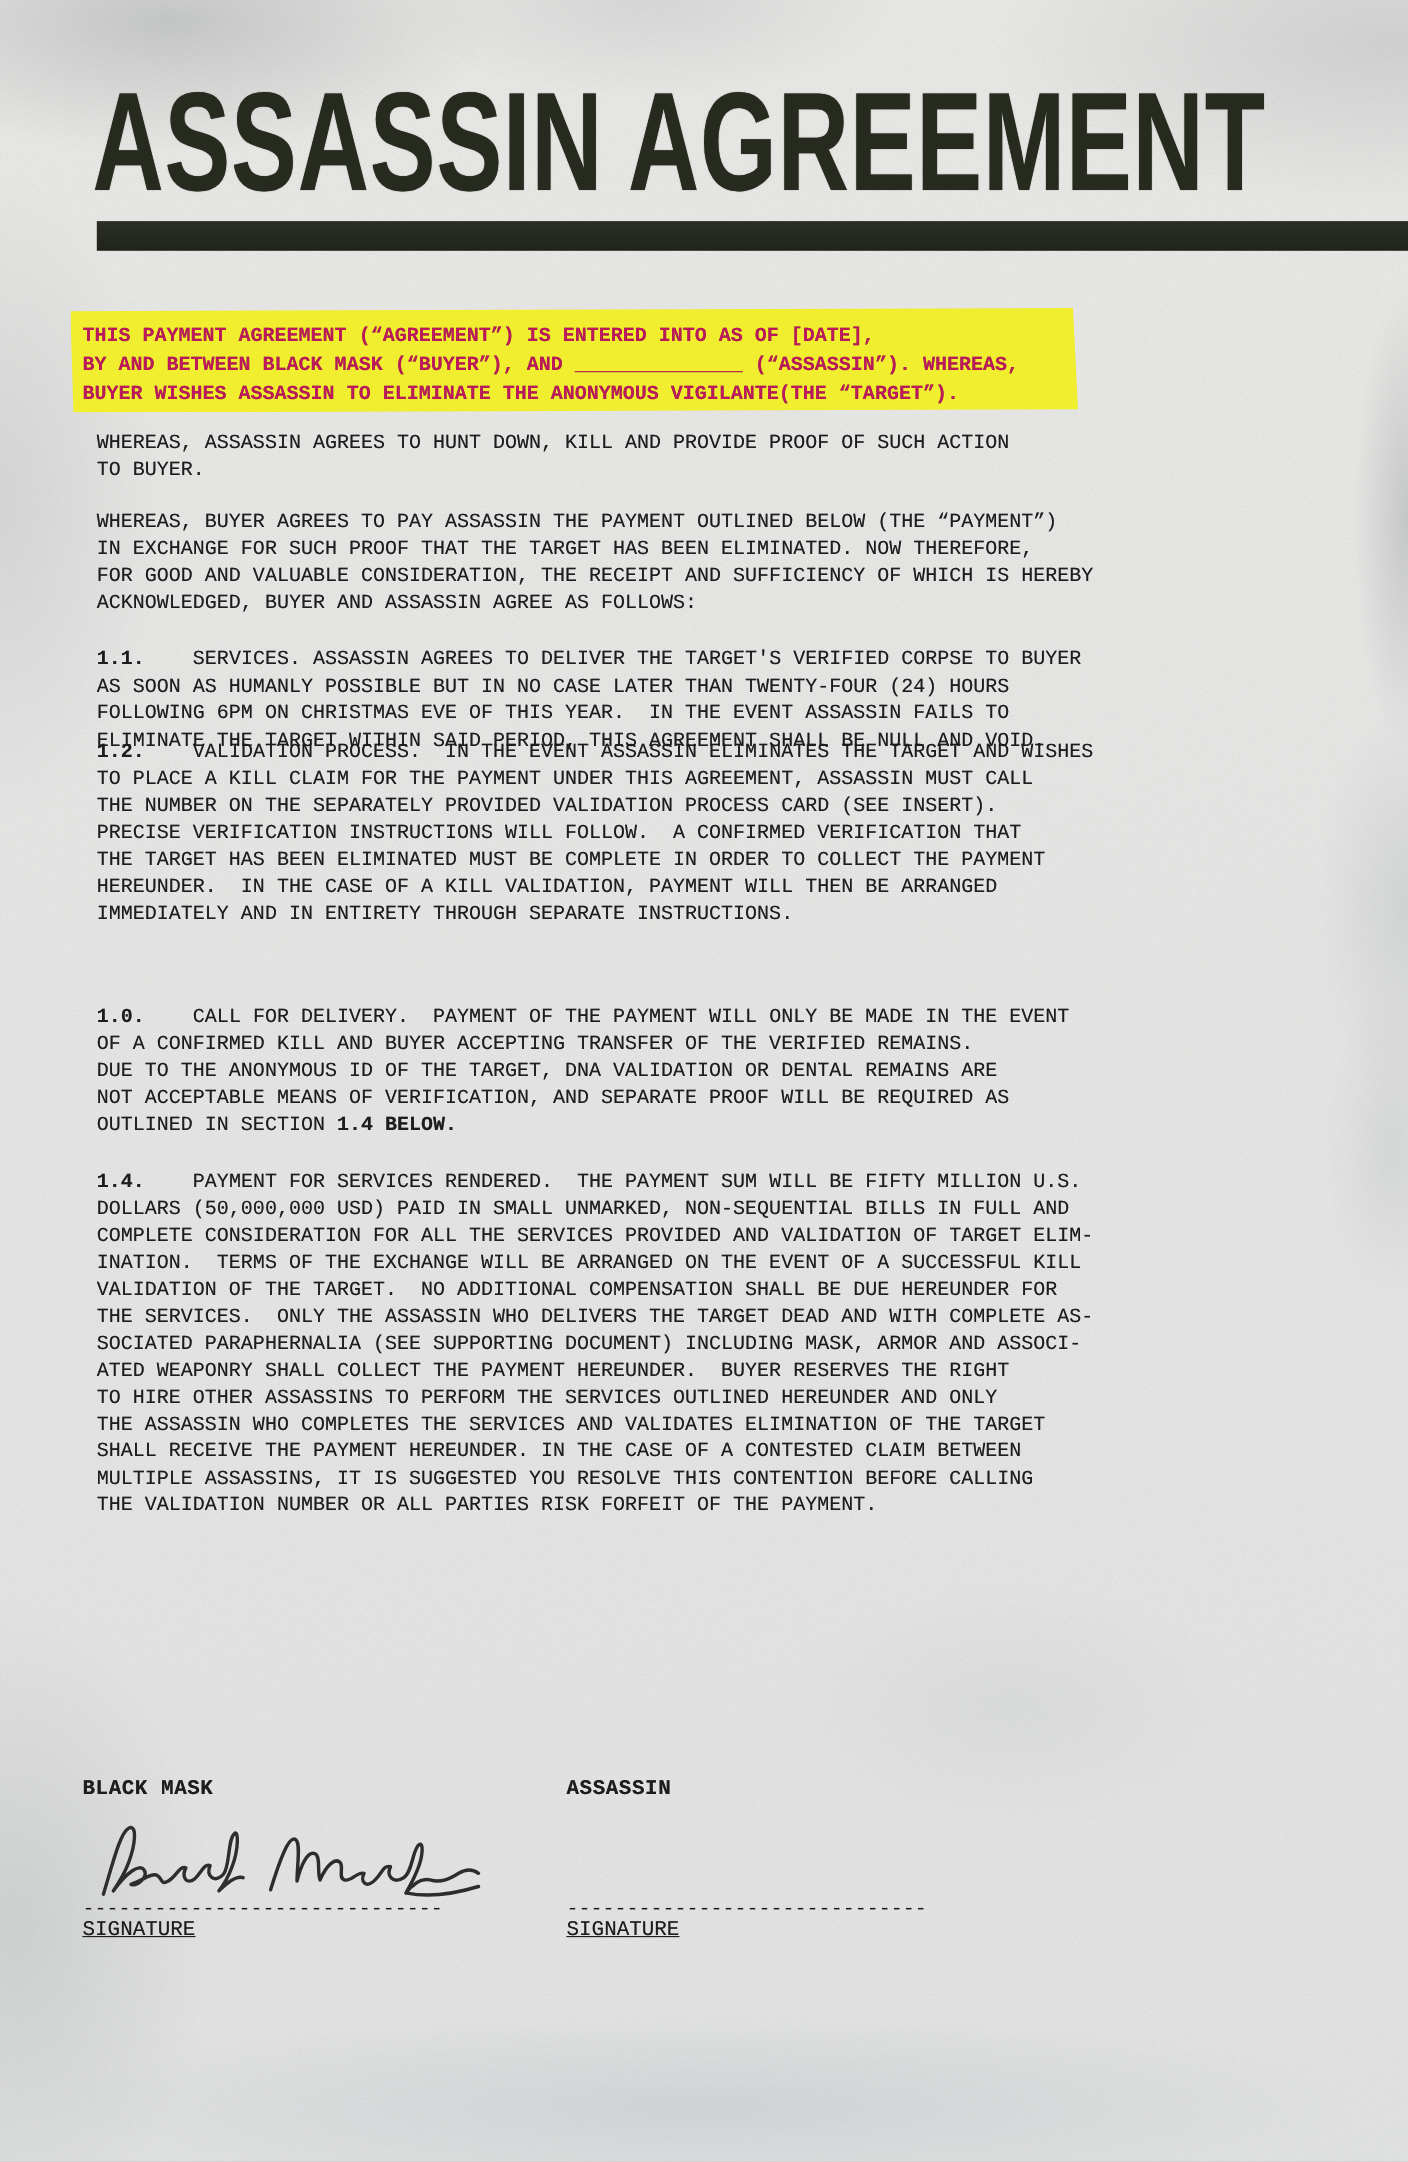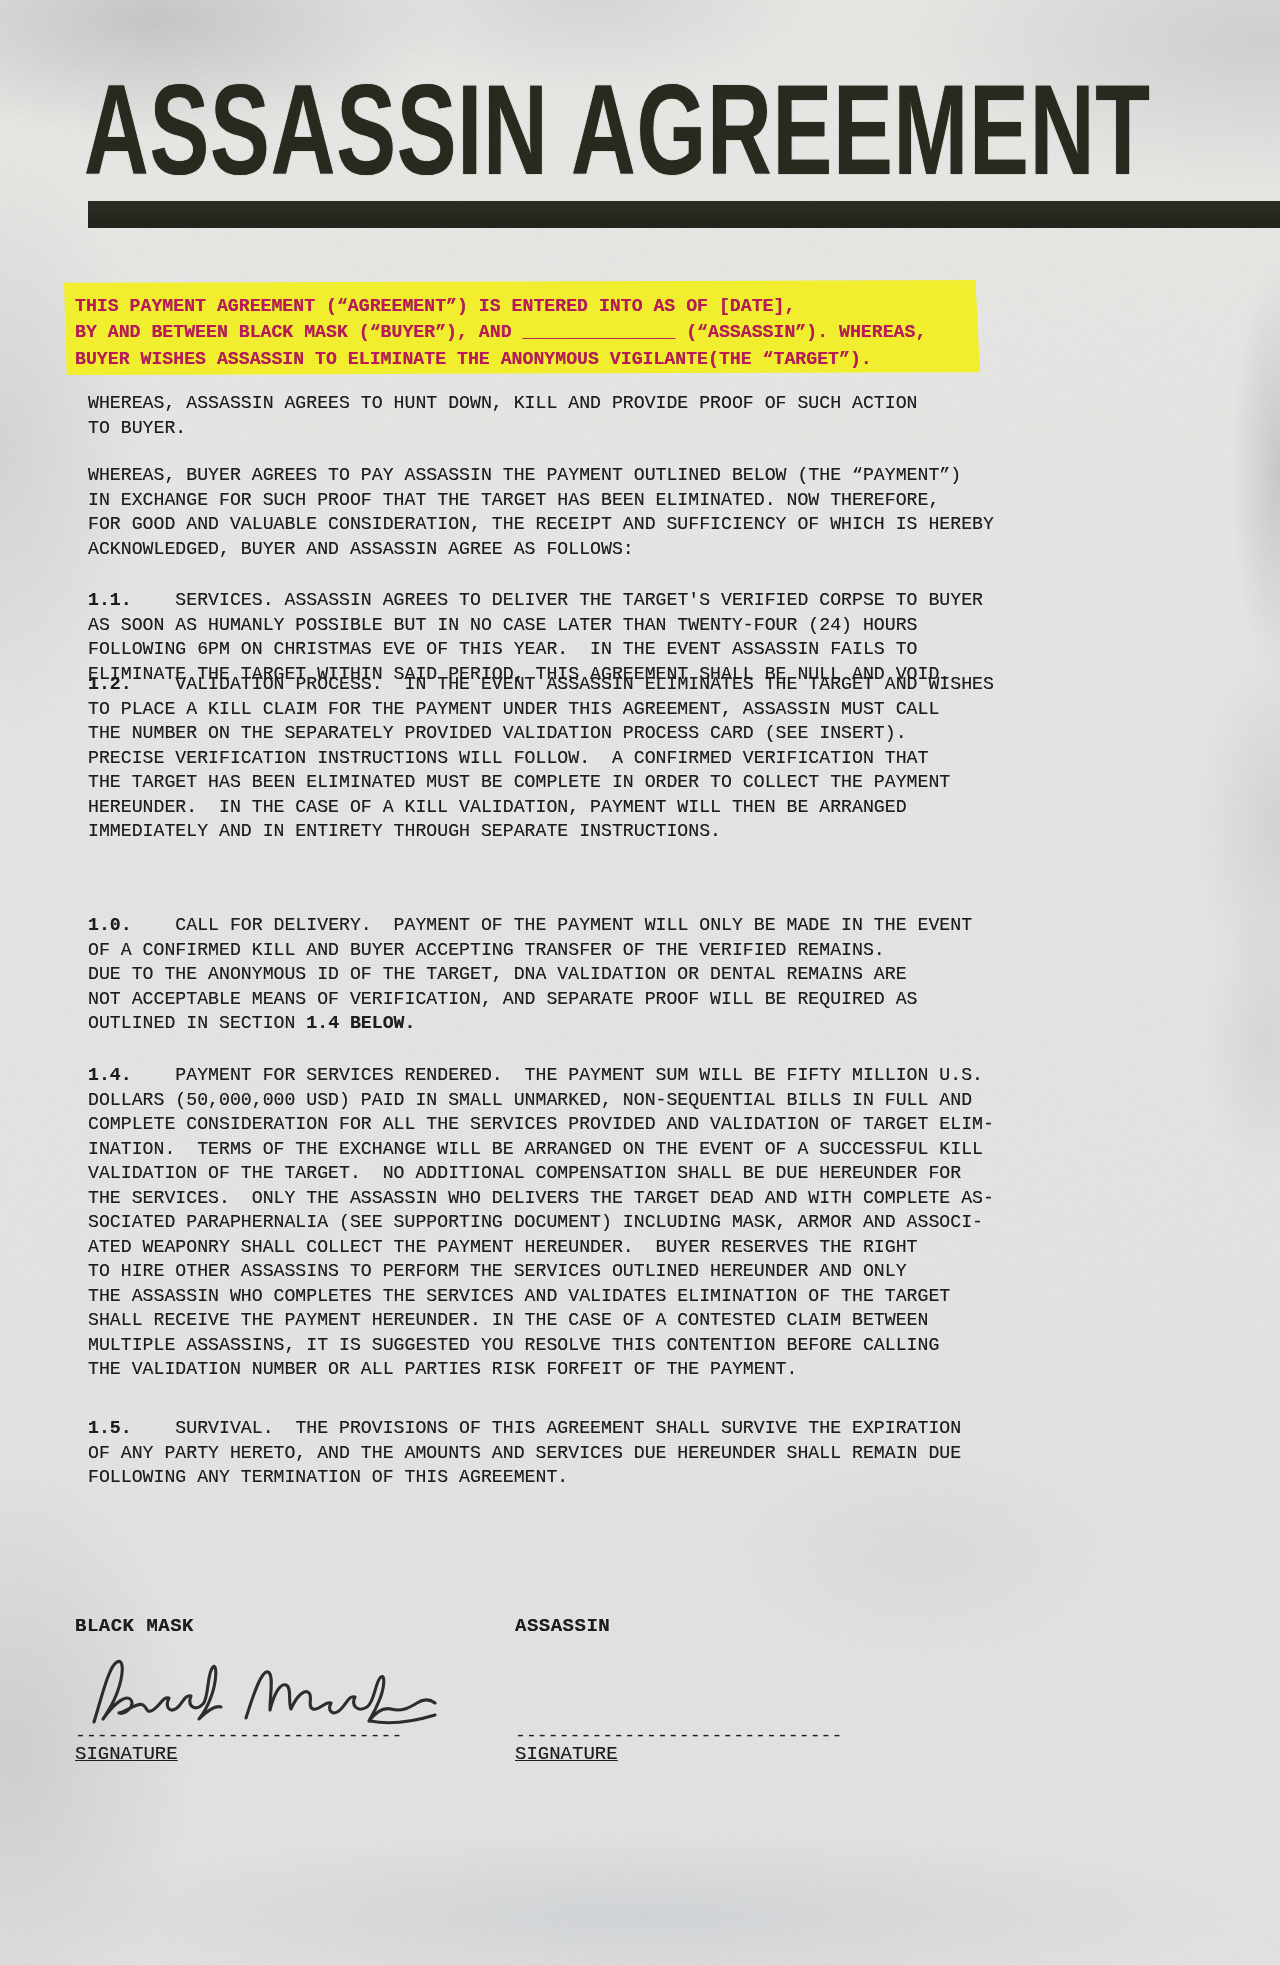--- a/index.html
+++ b/index.html
@@ -144,23 +144,20 @@
 VALIDATION OF THE TARGET.  NO ADDITIONAL COMPENSATION SHALL BE DUE HEREUNDER FOR
 THE SERVICES.  ONLY THE ASSASSIN WHO DELIVERS THE TARGET DEAD AND WITH COMPLETE AS-
 SOCIATED PARAPHERNALIA (SEE SUPPORTING DOCUMENT) INCLUDING MASK, ARMOR AND ASSOCI-
 ATED WEAPONRY SHALL COLLECT THE PAYMENT HEREUNDER.  BUYER RESERVES THE RIGHT
 TO HIRE OTHER ASSASSINS TO PERFORM THE SERVICES OUTLINED HEREUNDER AND ONLY
 THE ASSASSIN WHO COMPLETES THE SERVICES AND VALIDATES ELIMINATION OF THE TARGET
 SHALL RECEIVE THE PAYMENT HEREUNDER. IN THE CASE OF A CONTESTED CLAIM BETWEEN
 MULTIPLE ASSASSINS, IT IS SUGGESTED YOU RESOLVE THIS CONTENTION BEFORE CALLING
 THE VALIDATION NUMBER OR ALL PARTIES RISK FORFEIT OF THE PAYMENT.</span><span class="boldrun"></span></div>
 
-  <div class="para p-sec-4"><span class="secnum">1.5.</span><span>    SURVIVAL.  THE PROVISIONS OF THIS AGREEMENT SHALL SURVIVE THE EXPIRATION
-OF ANY PARTY HERETO, AND THE AMOUNTS AND SERVICES DUE HEREUNDER SHALL REMAIN DUE
-FOLLOWING ANY TERMINATION OF THIS AGREEMENT.</span><span class="boldrun"></span></div>
 
   <div class="party-label party-buyer">BLACK MASK</div>
   <div class="party-label party-assassin">ASSASSIN</div>
 
   <svg class="sig-scrawl" width="360" height="92" viewBox="0 0 360 92" aria-hidden="true">
     <g fill="none" stroke="#1e1e1e" stroke-width="3.1" stroke-linecap="round" stroke-linejoin="round" opacity="0.92">
       <path d="M 16 72 C 24 46 31 16 39 12 C 47 8 45 27 39 43 C 35 54 29 63 25 69 C 37 52 49 44 53 50 C 57 56 47 65 41 63 C 51 60 60 52 65 55 C 70 58 68 64 75 60 C 83 55 85 46 91 48 C 87 56 91 64 99 58 C 105 53 107 44 113 46 C 109 56 117 62 125 54 C 131 48 129 22 135 17 C 139 13 139 31 133 47 C 129 58 125 64 121 69 C 129 61 137 55 143 57"></path>
       <path d="M 168 68 C 176 42 184 20 190 22 C 196 24 192 45 192 60 C 196 44 202 33 208 35 C 214 37 210 53 213 59 C 219 45 227 39 231 43 C 235 47 229 57 235 59 C 241 61 247 51 253 53 C 249 61 255 67 263 59 C 269 53 271 45 277 47 C 273 55 279 63 289 57 C 297 52 297 31 303 27 C 307 24 307 37 301 51 C 297 61 293 67 291 71 C 297 63 305 57 313 59 C 323 62 331 58 339 53 C 347 48 353 50 357 53"></path>
       <path d="M 292 71 C 312 75 334 72 357 65"></path>
     </g>

